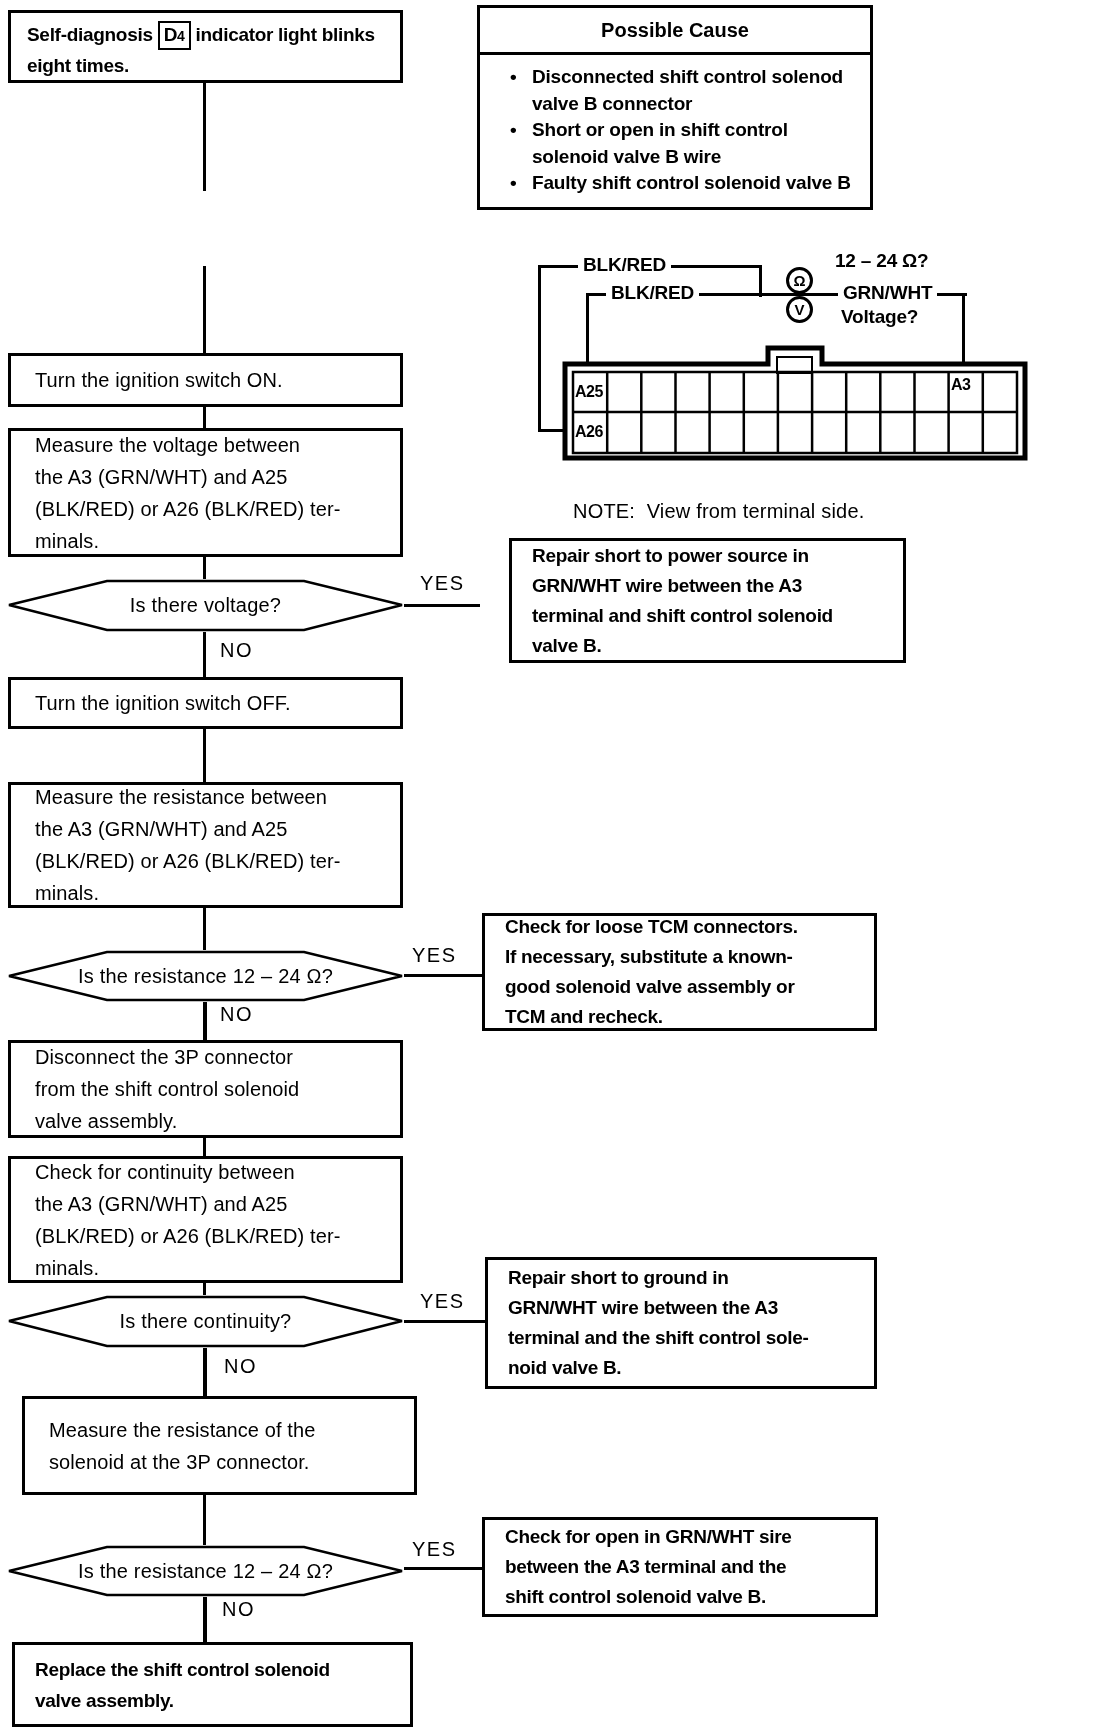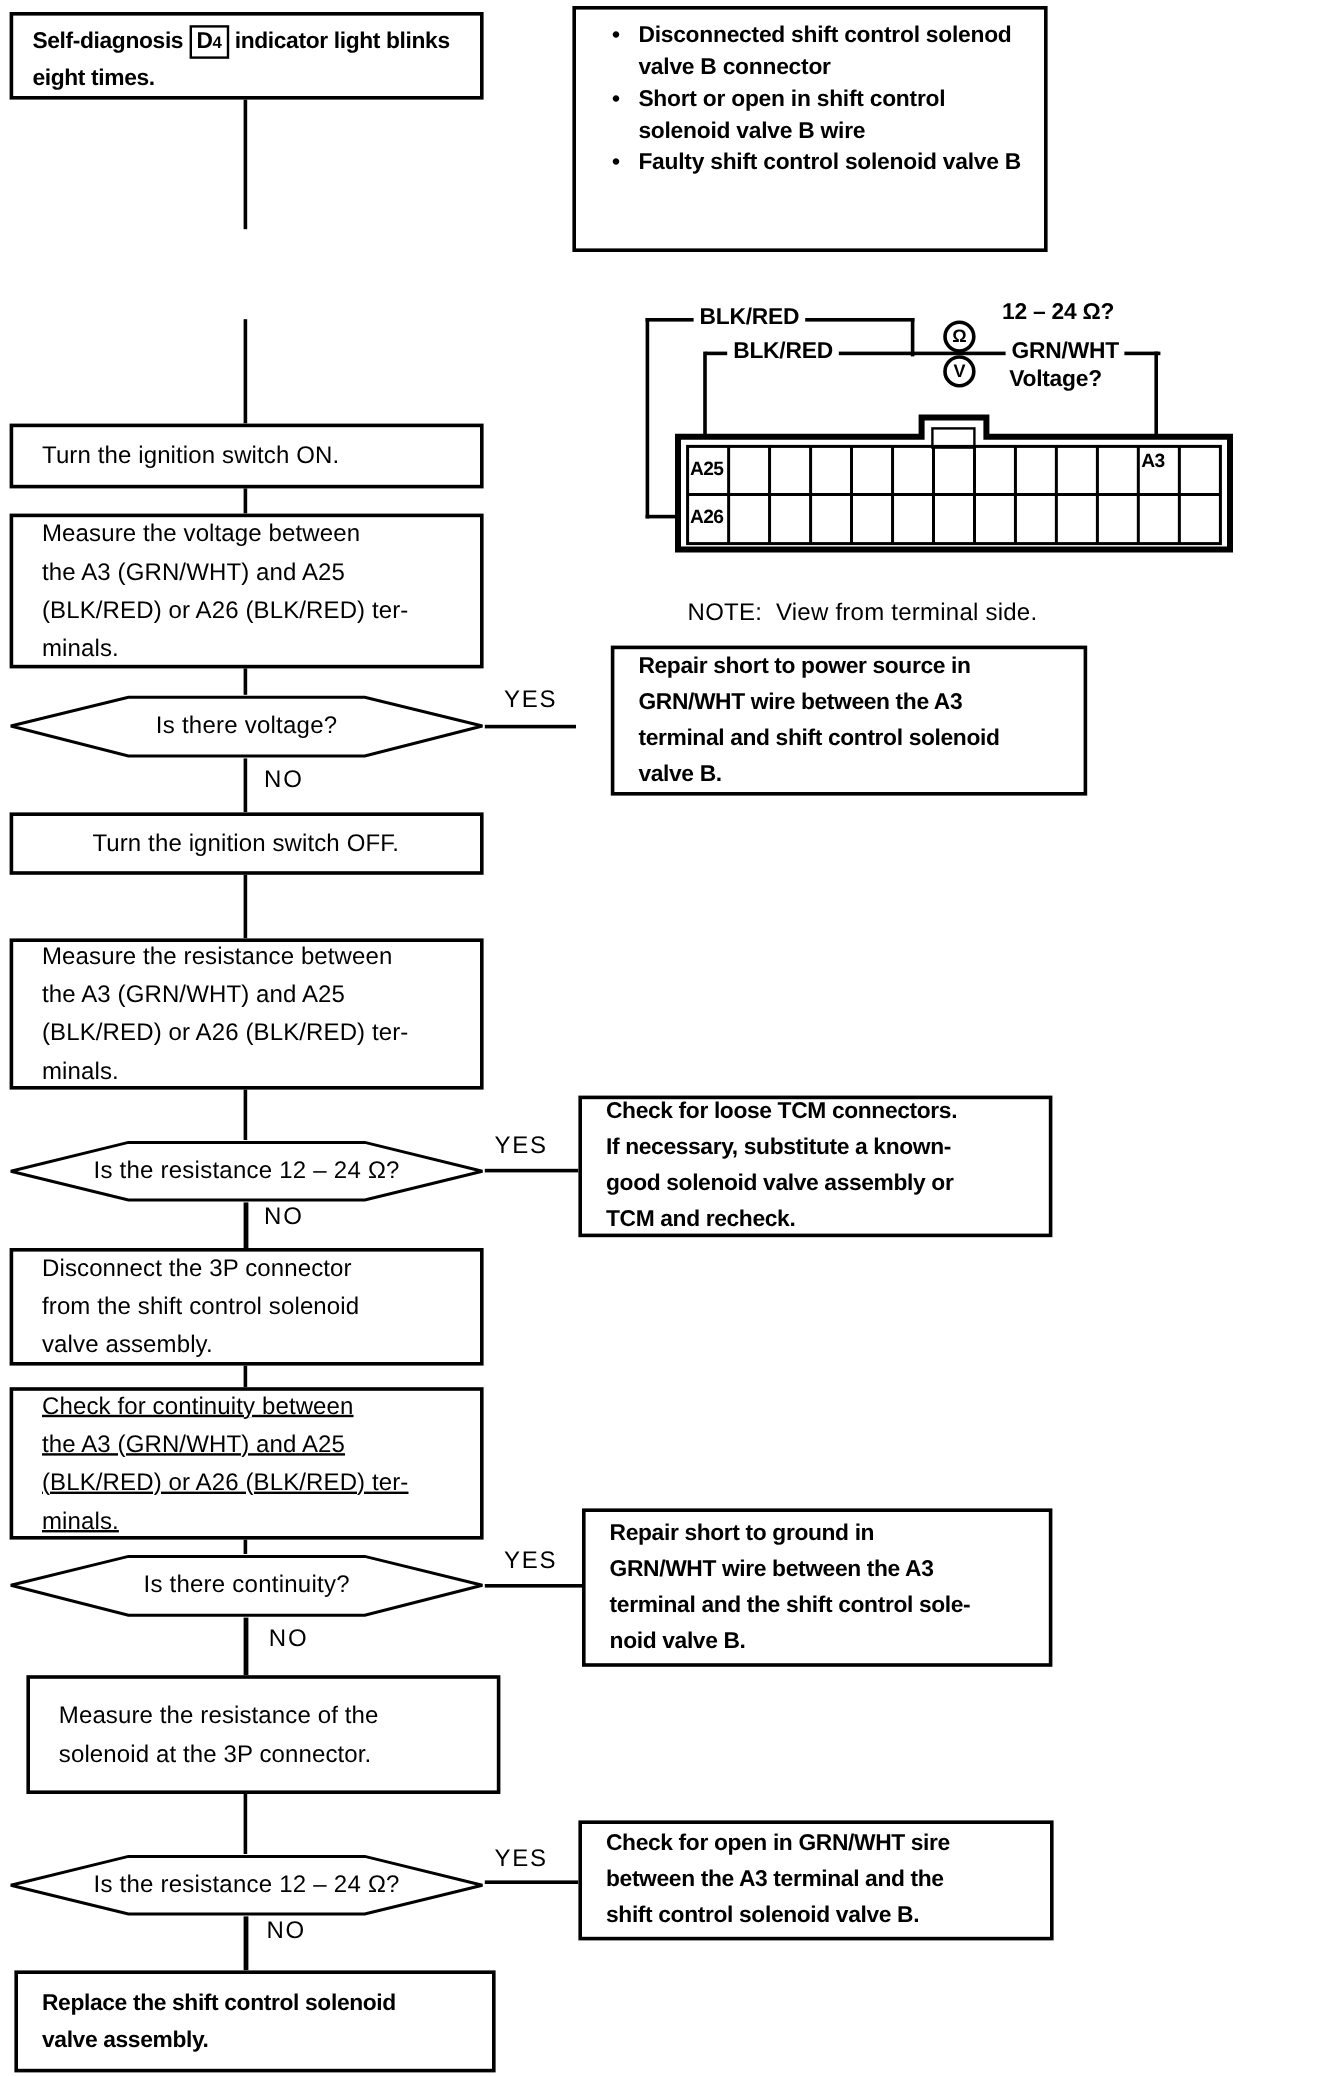--- a/index.html
+++ b/index.html
@@ -80,21 +80,21 @@
     <svg width="397" height="53" viewBox="0 0 397 53">
       <polygon points="2,26 100,2 297,2 395,26 297,51 100,51" fill="#fff" stroke="#000" stroke-width="2.5"></polygon>
     </svg>
     <span class="ht">Is there voltage?</span>
   </div>
   <span class="flabel" style="left:420px;top:572px;">YES</span>
   <div class="hline" style="left:404px;top:604px;width:76px;height:3px;"></div>
   <div class="vline" style="left:203px;top:632px;width:3px;height:45px;"></div>
   <span class="flabel" style="left:220px;top:639px;">NO</span>
 
-  <div class="box" style="left:8px;top:677px;width:395px;height:52px;padding-left:42px;">
+  <div class="box" style="left:8px;top:677px;width:395px;height:52px;">
     <div class="bt">Turn the ignition switch OFF.</div>
   </div>
 
   <div class="vline" style="left:203px;top:729px;width:3px;height:53px;"></div>
 
   <div class="box" style="left:8px;top:782px;width:395px;height:126px;">
     <div class="bt">Measure the resistance between
 the A3 (GRN/WHT) and A25
 (BLK/RED) or A26 (BLK/RED) ter-
 minals.</div>
@@ -114,21 +114,21 @@
   <span class="flabel" style="left:220px;top:1003px;">NO</span>
 
   <div class="box" style="left:8px;top:1040px;width:395px;height:98px;">
     <div class="bt">Disconnect the 3P connector
 from the shift control solenoid
 valve assembly.</div>
   </div>
 
   <div class="vline" style="left:203px;top:1138px;width:3px;height:18px;"></div>
 
-  <div class="box" style="left:8px;top:1156px;width:395px;height:127px;text-decoration:underline;">
+  <div class="box" style="left:8px;top:1156px;width:395px;height:127px;">
     <div class="bt">Check for continuity between
 the A3 (GRN/WHT) and A25
 (BLK/RED) or A26 (BLK/RED) ter-
 minals.</div>
   </div>
 
   <div class="vline" style="left:203px;top:1283px;width:3px;height:12px;"></div>
 
   <div class="hex" style="left:7px;top:1295px;width:397px;height:53px;">
     <svg width="397" height="53" viewBox="0 0 397 53">
@@ -158,20 +158,21 @@
   <div class="hline" style="left:404px;top:1567px;width:78px;height:3px;"></div>
   <div class="vline" style="left:203px;top:1597px;width:4px;height:45px;"></div>
   <span class="flabel" style="left:222px;top:1598px;">NO</span>
 
   <div class="box b10" style="left:12px;top:1642px;width:401px;height:85px;">
     <div class="bt">Replace the shift control solenoid
 valve assembly.</div>
   </div>
 
   <div class="pcbox" style="left:477px;top:5px;width:396px;height:205px;">
+    <div class="pc-title">Possible Cause</div>
     <div class="pc-items">
       <div class="pc-item">
         <span class="bu">•</span>
         <span class="it">Disconnected shift control solenod valve B connector</span>
       </div>
       <div class="pc-item">
         <span class="bu">•</span>
         <span class="it">Short or open in shift control solenoid valve B wire</span>
       </div>
       <div class="pc-item">

